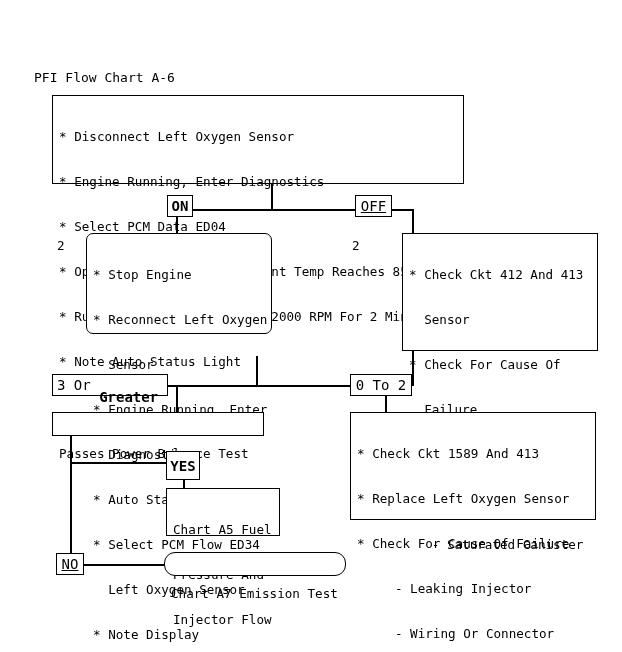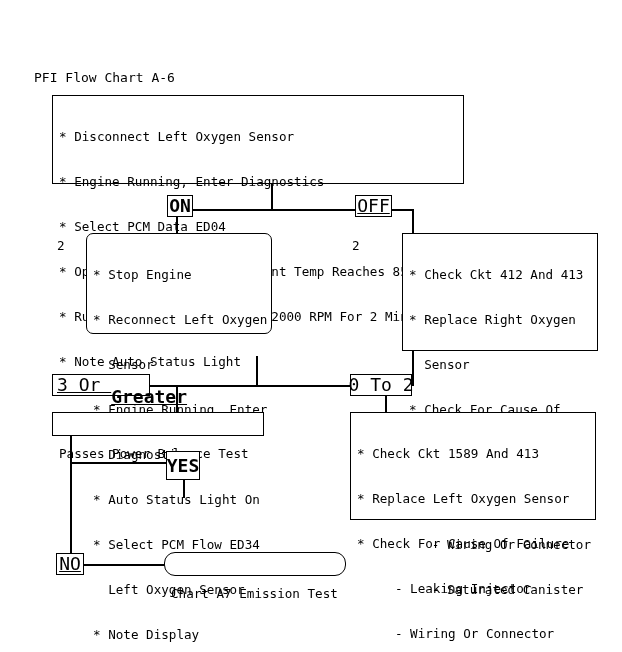--- a/index.html
+++ b/index.html
@@ -31,21 +31,21 @@
     padding:3px 5px 3px 6px;
     z-index:3;
   }
   .box .ln{white-space:pre;display:block;}
 
   .tag{
     position:absolute;
     box-sizing:border-box;
     border:1.6px solid #000;
     background:#fff;
-    font-size:18px;
+    font-size:14px;
     line-height:14px;
     white-space:pre;
     display:flex;
     align-items:center;
     justify-content:center;
     z-index:4;
     padding:0 4px;
   }
   .tag.bold{font-weight:bold;}
   .tag.uline span{text-decoration:underline;}
@@ -128,45 +128,49 @@
     <span class="ln">* Auto Status Light On</span>
     <span class="ln">* Select PCM Flow ED34</span>
     <span class="ln">  Left Oxygen Sensor</span>
     <span class="ln">* Note Display</span>
   </div>
 
   <div class="sidelabel" style="left:352px;top:238px;">2</div>
 
   <div class="box" style="left:372px;top:233px;width:196px;height:118px;margin-left:30px;">
     <span class="ln">* Check Ckt 412 And 413</span>
-    <span class="ln">* Replace Right Oxygen</span>
     <span class="ln">  Sensor</span>
     <span class="ln">* Check For Cause Of</span>
     <span class="ln">  Failure</span>
     <span class="ln">   - Leaking Injector</span>
     <span class="ln">   - Wiring Or Connector</span>
     <span class="ln">   - Saturated Canister</span>
   </div>
 
-  <div class="tag tag-mixed" style="left:52px;top:374px;width:98px;height:22px;text-decoration:underline;">
+  <div class="tag tag-mixed" style="left:52px;top:374px;width:116px;height:22px;">
     <span>3 Or </span><b>Greater</b>
   </div>
 
   <div class="tag" style="left:350px;top:374px;width:62px;height:22px;">
     <span>0 To 2</span>
   </div>
 
   <div class="box" style="left:52px;top:412px;width:212px;height:24px;">
     <span class="ln">Passes Power Balance Test</span>
   </div>
 
   <div class="tag bold" style="left:166px;top:451px;width:34px;height:29px;">
     <span>YES</span>
   </div>
 
+  <div class="box" style="left:166px;top:488px;width:114px;height:48px;">
+    <span class="ln">Chart A5 Fuel</span>
+    <span class="ln">Pressure And</span>
+    <span class="ln">Injector Flow</span>
+  </div>
 
   <div class="tag uline" style="left:56px;top:553px;width:28px;height:22px;">
     <span>NO</span>
   </div>
 
   <div class="box" style="left:164px;top:552px;width:182px;height:24px;border-radius:11px;">
     <span class="ln">Chart A7 Emission Test</span>
   </div>
 
   <div class="box" style="left:350px;top:412px;width:246px;height:108px;">

